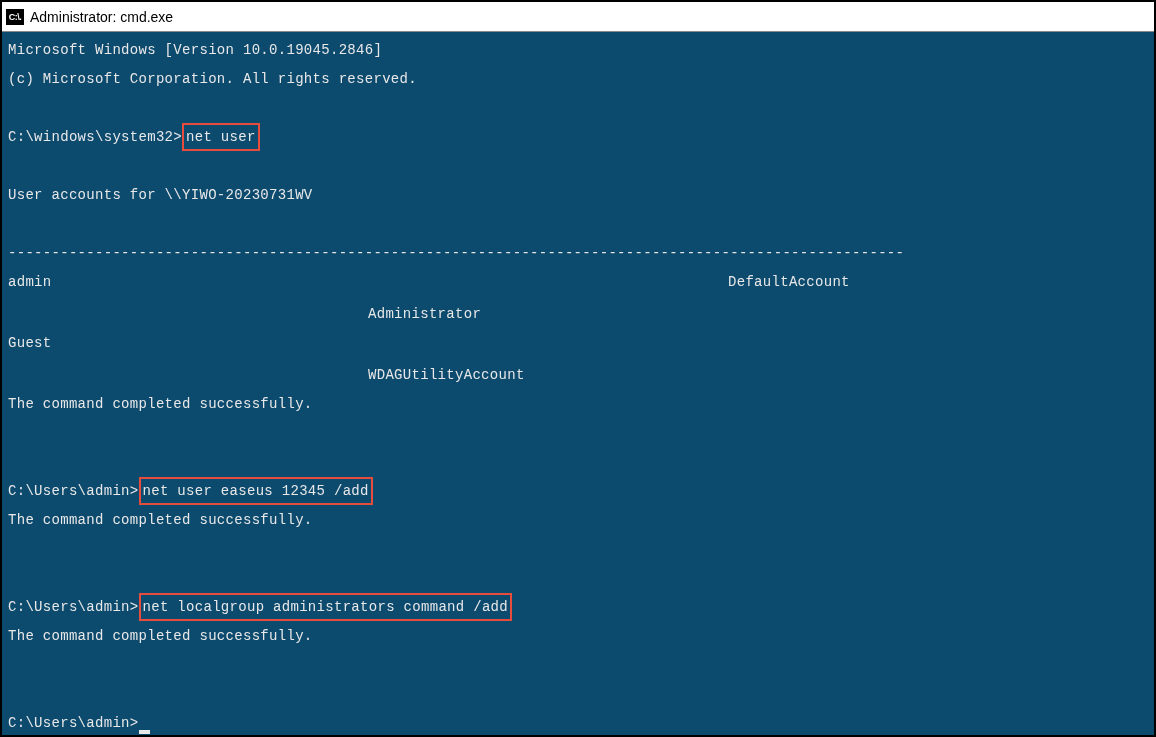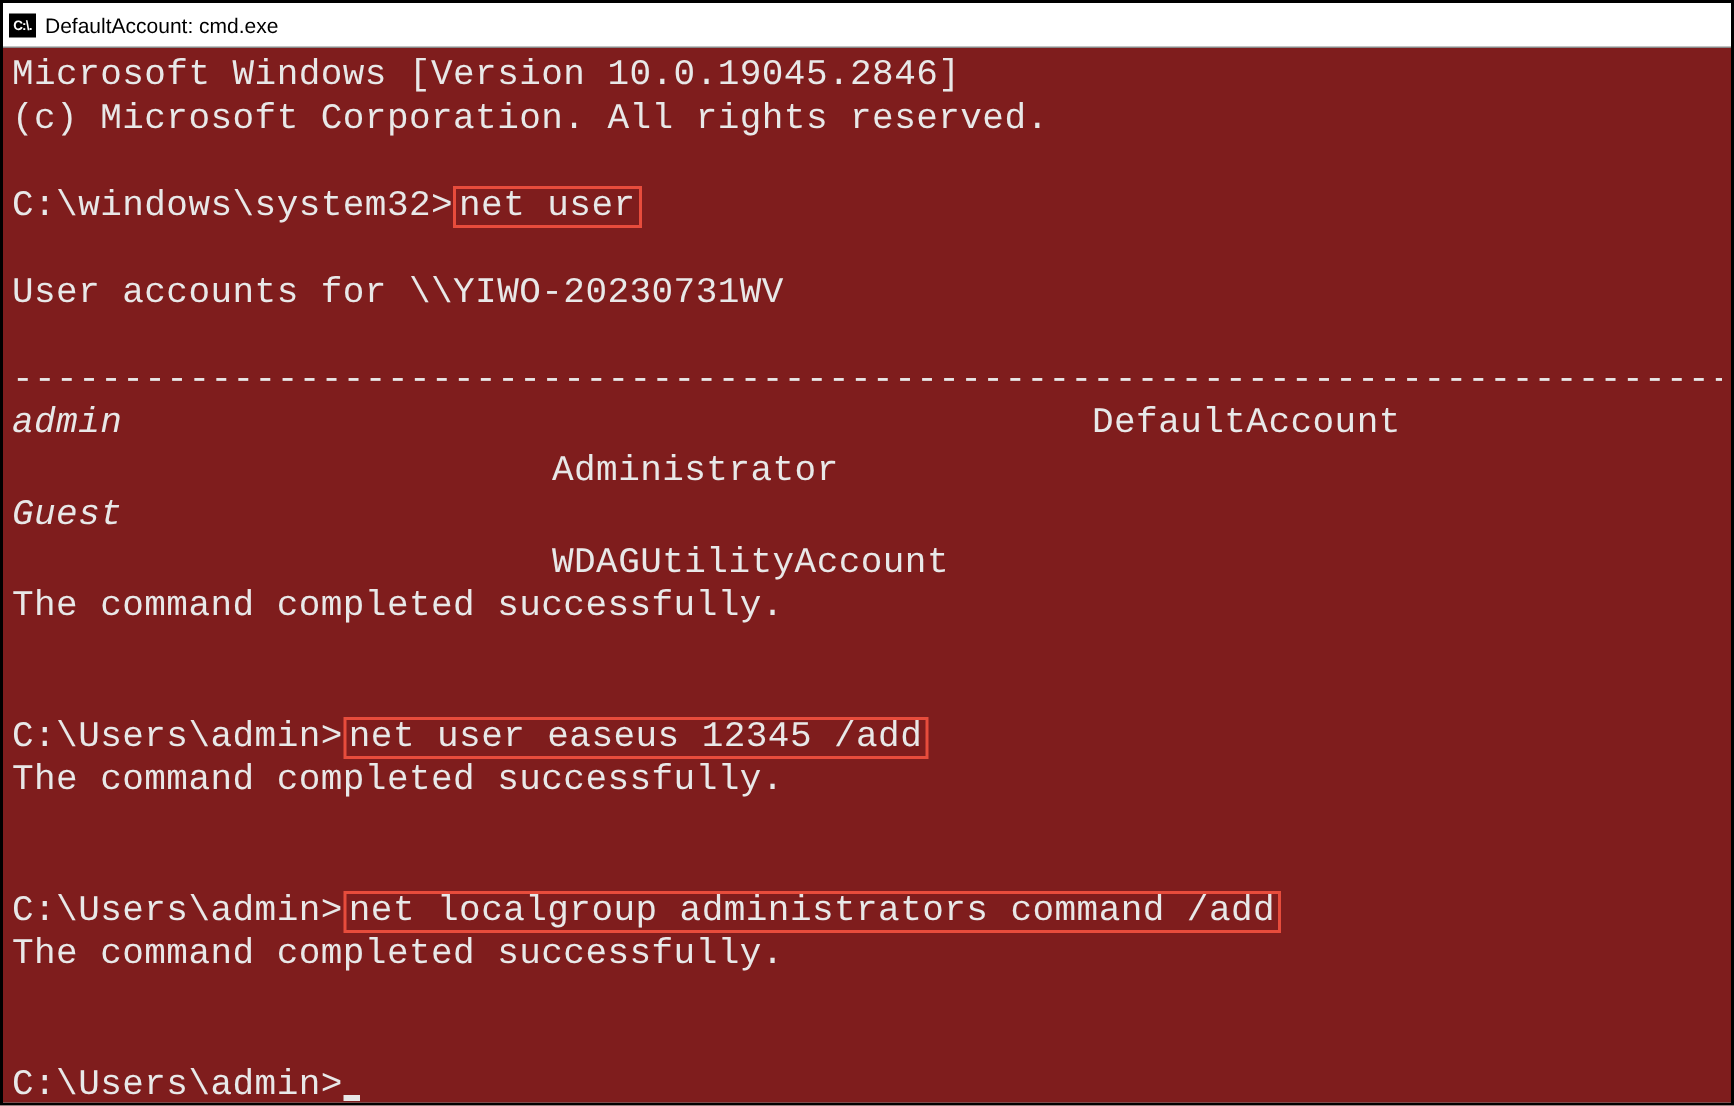--- a/index.html
+++ b/index.html
@@ -37,23 +37,23 @@
     font-size: 9px;
     display: flex;
     align-items: center;
     justify-content: center;
     margin-right: 6px;
     font-family: "Segoe UI", sans-serif;
     font-weight: bold;
     letter-spacing: -0.5px;
   }
   .terminal {
-    background: #7f1d1d;
+    background: #0c4a6e;
     color: #e8e8e8;
-    font-size: 24px;
+    font-size: 14px;
     line-height: 29px;
     padding: 4px 6px;
     height: calc(100% - 30px);
     white-space: pre;
     letter-spacing: 0.3px;
     font-family: "SimSun", "Consolas", "Courier New", monospace;
   }
   .highlight {
     border: 2px solid #e74c3c;
     padding: 0 2px;
@@ -69,31 +69,31 @@
     margin-bottom: 4px;
   }
   .dashline {
     overflow: hidden;
     display: block;
     width: 100%;
   }
   .cols {
     display: flex;
   }
-  .col1 { width: 360px; font-style: italic; }
+  .col1 { width: 360px; }
   .col2 { width: 360px; margin-top: 32px; }
   .col3 { flex: 1; }
 </style>
 </head>
 <body>
 
 <div class="window">
   <div class="titlebar">
     <span class="titlebar-icon">C:\.</span>
-    <span>DefaultAccount: cmd.exe</span>
+    <span>Administrator: cmd.exe</span>
   </div>
   <div class="terminal"><span>Microsoft Windows [Version 10.0.19045.2846]</span>
 <span>(c) Microsoft Corporation. All rights reserved.</span>
 
 <span>C:\windows\system32&gt;</span><span class="highlight">net user</span>
 
 <span>User accounts for \\YIWO-20230731WV</span>
 
 <span class="dashline">-------------------------------------------------------------------------------------------------------</span><div class="cols"><span class="col1">admin</span><span class="col2">Administrator</span><span class="col3">DefaultAccount</span></div><div class="cols"><span class="col1">Guest</span><span class="col2">WDAGUtilityAccount</span></div><span>The command completed successfully.</span>
 

